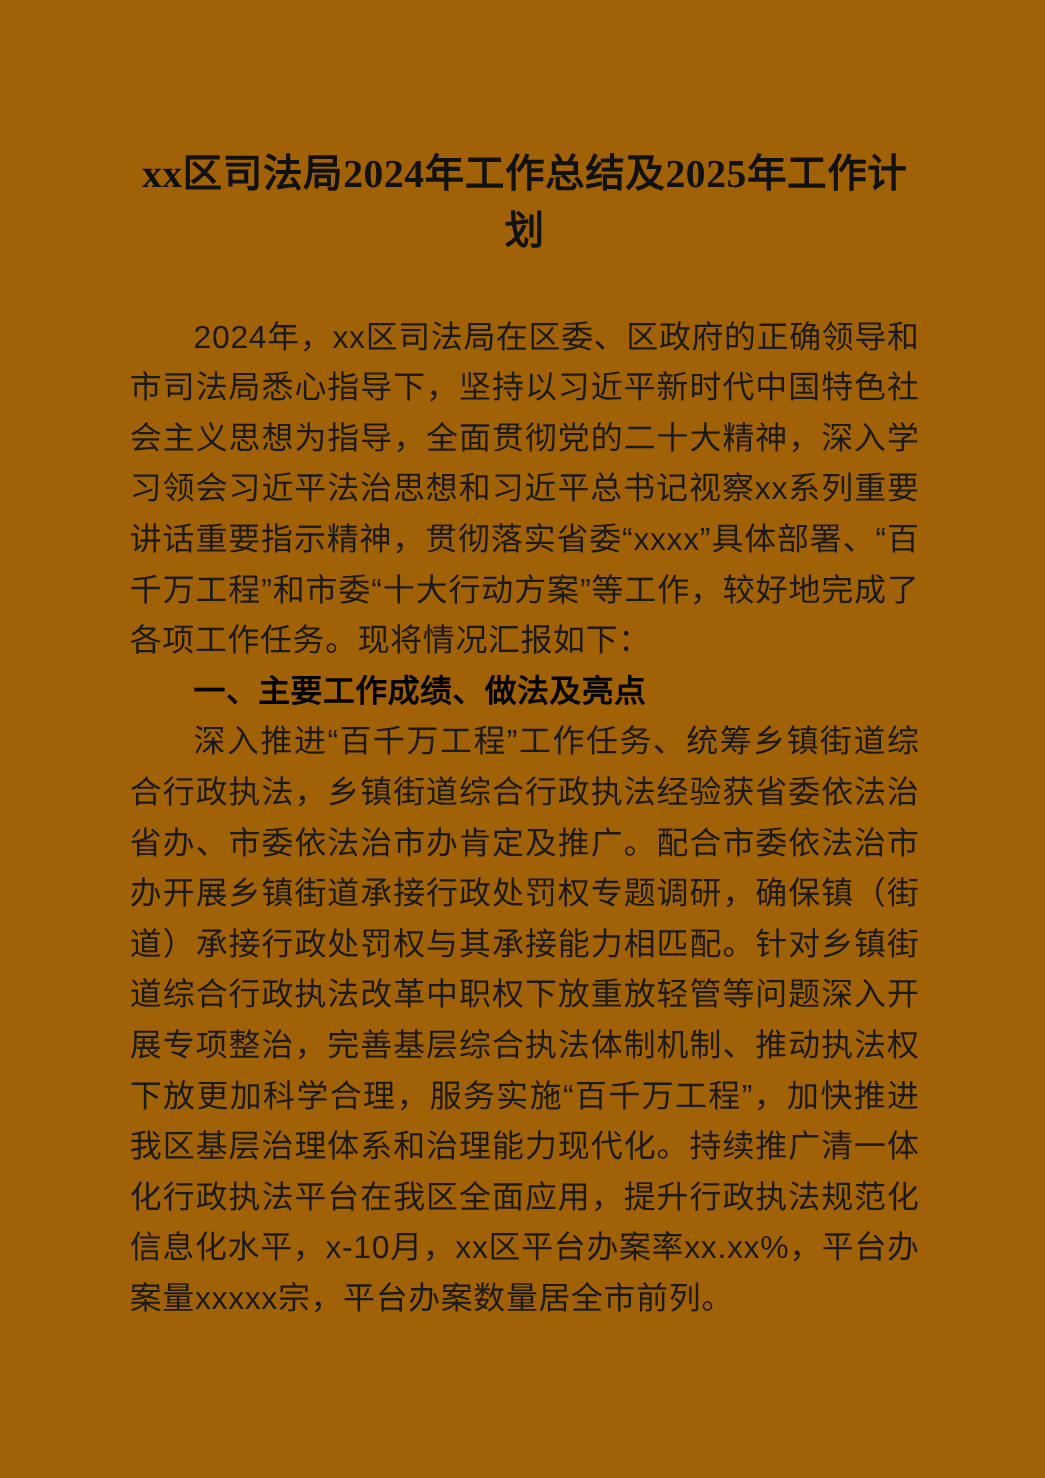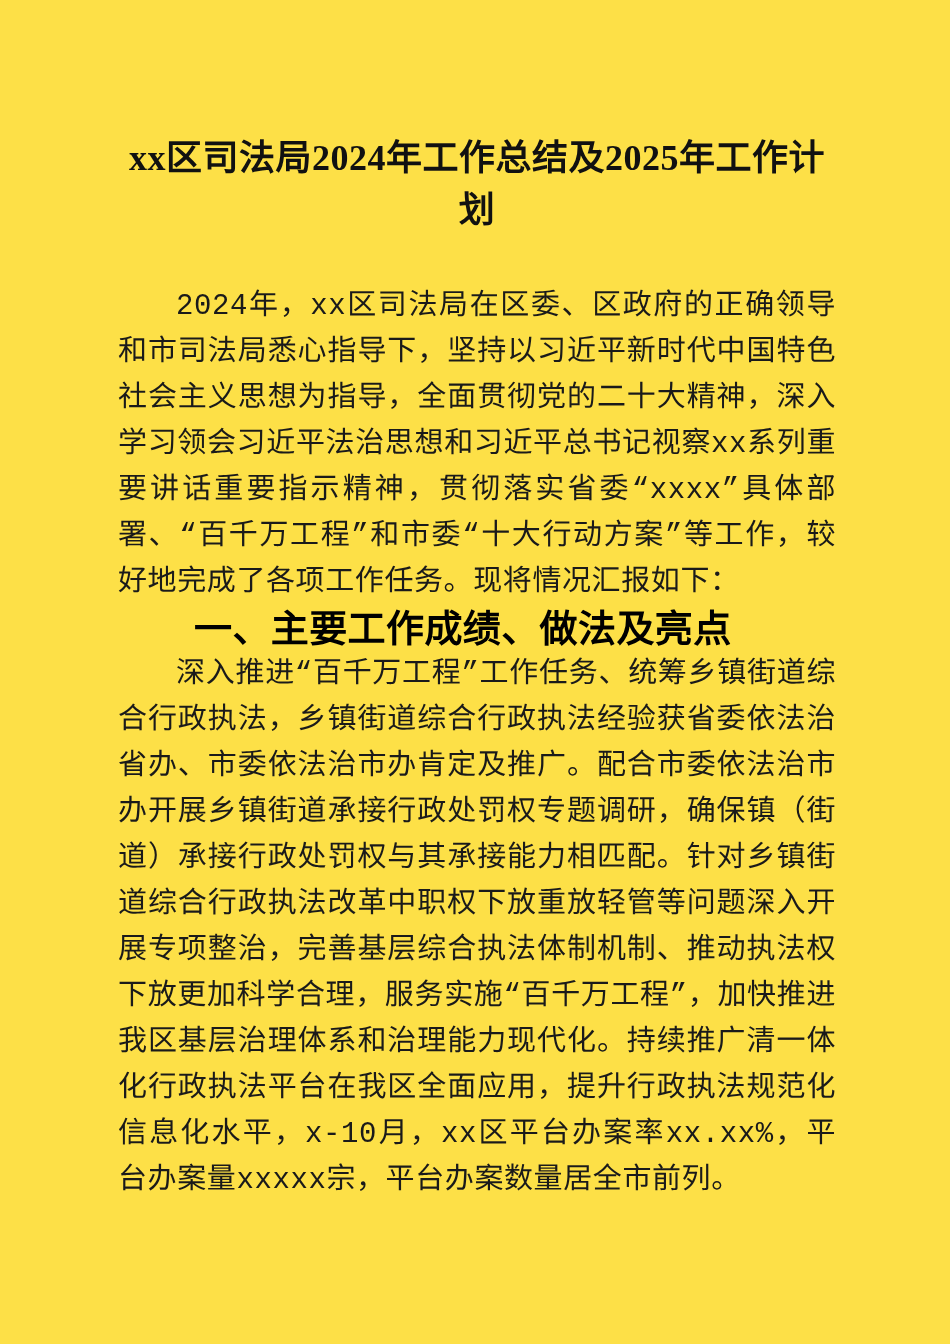--- a/index.html
+++ b/index.html
@@ -13,21 +13,21 @@
     font-family: "Liberation Serif", "DejaVu Serif", serif;
     color: #000000;
     -webkit-font-smoothing: antialiased;
   }
 
   .page {
     position: relative;
     width: 950px;
     height: 1344px;
     margin: 0 auto;
-    background: #fde047;
+    background: #a16207;
     overflow: hidden;
     box-sizing: border-box;
   }
 
   .content {
     position: absolute;
     left: 118px;
     top: 132px;
     width: 718px;
   }
@@ -45,37 +45,37 @@
     word-break: break-all;
   }
 
   
   .title-gap {
     height: 48px;
   }
 
   
   .para {
-    font-family: Liberation Mono, monospace;
+    font-family: Liberation Sans, sans-serif;
     font-size: 29px;
     line-height: 46px;
     text-align: justify;
     text-justify: inter-ideograph;
     text-indent: 2em;
     margin: 0;
     color: #1a1a1a;
     letter-spacing: 0.6px;
     word-break: break-all;
   }
 
   
   .heading-1 {
     font-family: "Liberation Sans", "DejaVu Sans", sans-serif;
     font-weight: 700;
-    font-size: 38px;
+    font-size: 29px;
     line-height: 46px;
     text-indent: 2em;
     margin: 0;
     color: #000000;
     letter-spacing: 0.4px;
     word-break: break-all;
   }
 
   
   .heading-2 {

